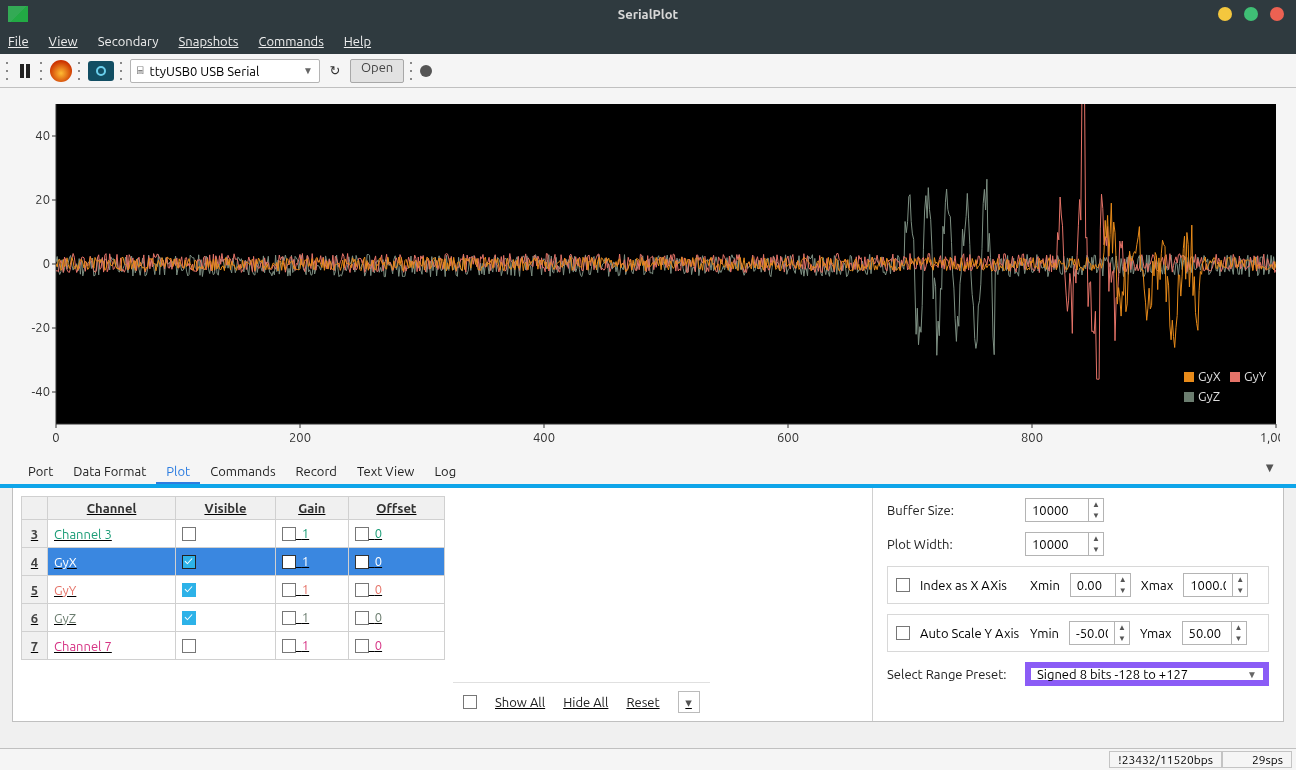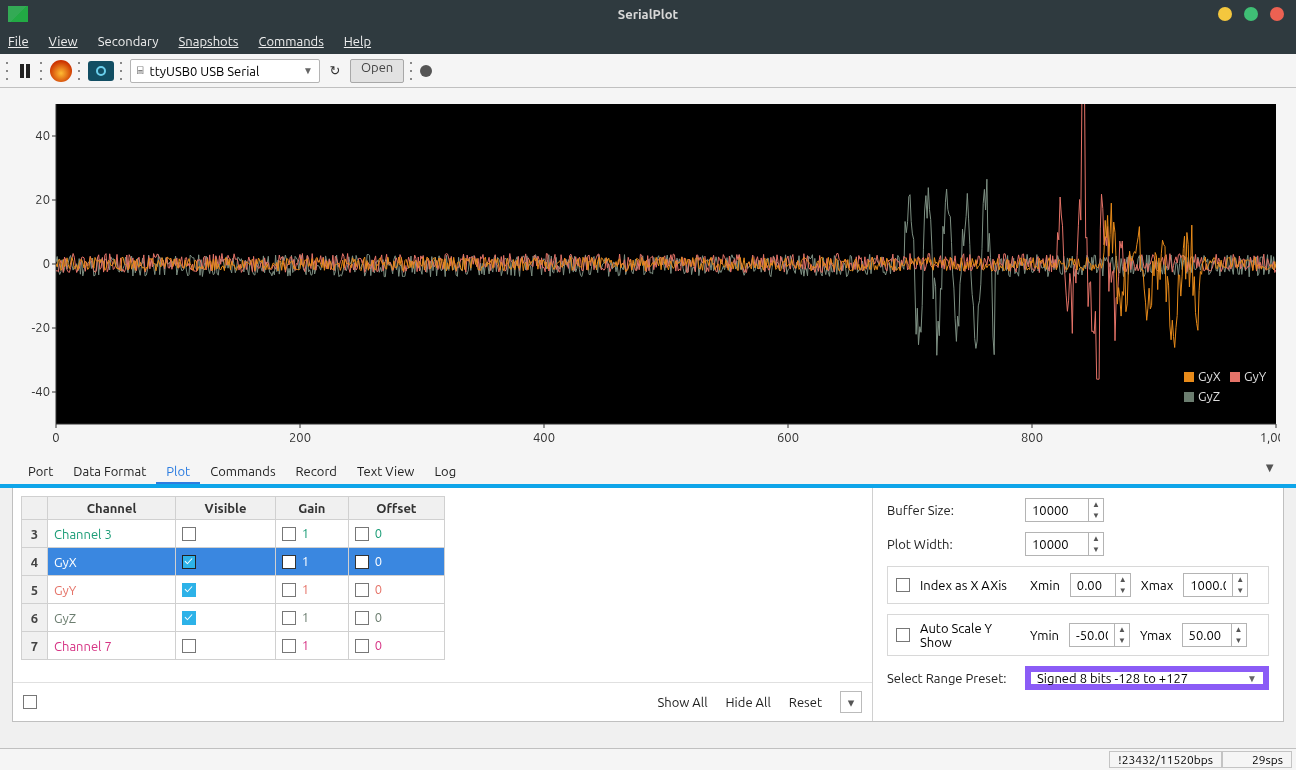--- a/index.html
+++ b/index.html
@@ -41,21 +41,21 @@
 .plot-canvas { width: 100%; height: 356px; display:block; }
 
 
 .tabs { display:flex; align-items:flex-start; border-bottom:4px solid #0ea5e9; padding: 2px 20px 0 18px; background:#f5f5f5;}
 .tabs .tab { padding: 4px 10px; color:#222; cursor:pointer;}
 .tabs .tab.active { color:#2d7de0; border-bottom:2px solid #2d7de0;}
 .tabs .expand{ margin-left:auto; color:#555; cursor:pointer;}
 
 
 .content { display:flex; background:#fff; height:234px; border: 1px solid #c0c0c0; margin: 0 12px; border-top:none;}
-.left-panel { flex:1; display:flex; flex-direction:column; border-right:1px solid #d0d0d0;}
+.left-panel { flex:1; display:flex; flex-direction:row; border-right:1px solid #d0d0d0;text-decoration:underline;}
 .right-panel { width:410px; padding:10px 14px; display:flex; flex-direction:column; gap:10px;}
 
 
 table.chtable { border-collapse: collapse; width: 424px; }
 table.chtable th { background:#f0f0f0; border:1px solid #d0d0d0; padding:4px 6px; font-weight:bold; color:#333; text-align:center;}
 table.chtable td { border:1px solid #d0d0d0; padding:5px 6px; height:28px;}
 table.chtable tr.selected td { background:#3a87e0; color:#fff; }
 table.chtable td.idx { background:#f0f0f0; text-align:center; font-weight:bold; color:#444; width:26px;}
 table.chtable tr.selected td.idx { background:#f0f0f0; color:#444;}
 .chk { width:14px; height:14px; border:1px solid #777; display:inline-block; vertical-align:middle; background:#fff;}
@@ -315,21 +315,21 @@
       <div class="spin">
           <input style="width: 50px;" value="1000.0">
           <div class="arrows">
             <span>▲</span>
             <span>▼</span>
           </div>
         </div>
     </div>
     <div class="axis-group">
       <span class="chk"></span>
-      <label style="width:100px">Auto Scale Y Show</label>
+      <label style="width:100px">Auto Scale Y Axis</label>
       <label>Ymin</label>
       <div class="spin">
           <input style="width: 46px;" value="-50.00">
           <div class="arrows">
             <span>▲</span>
             <span>▼</span>
           </div>
         </div>
       <label>Ymax</label>
       <div class="spin">

